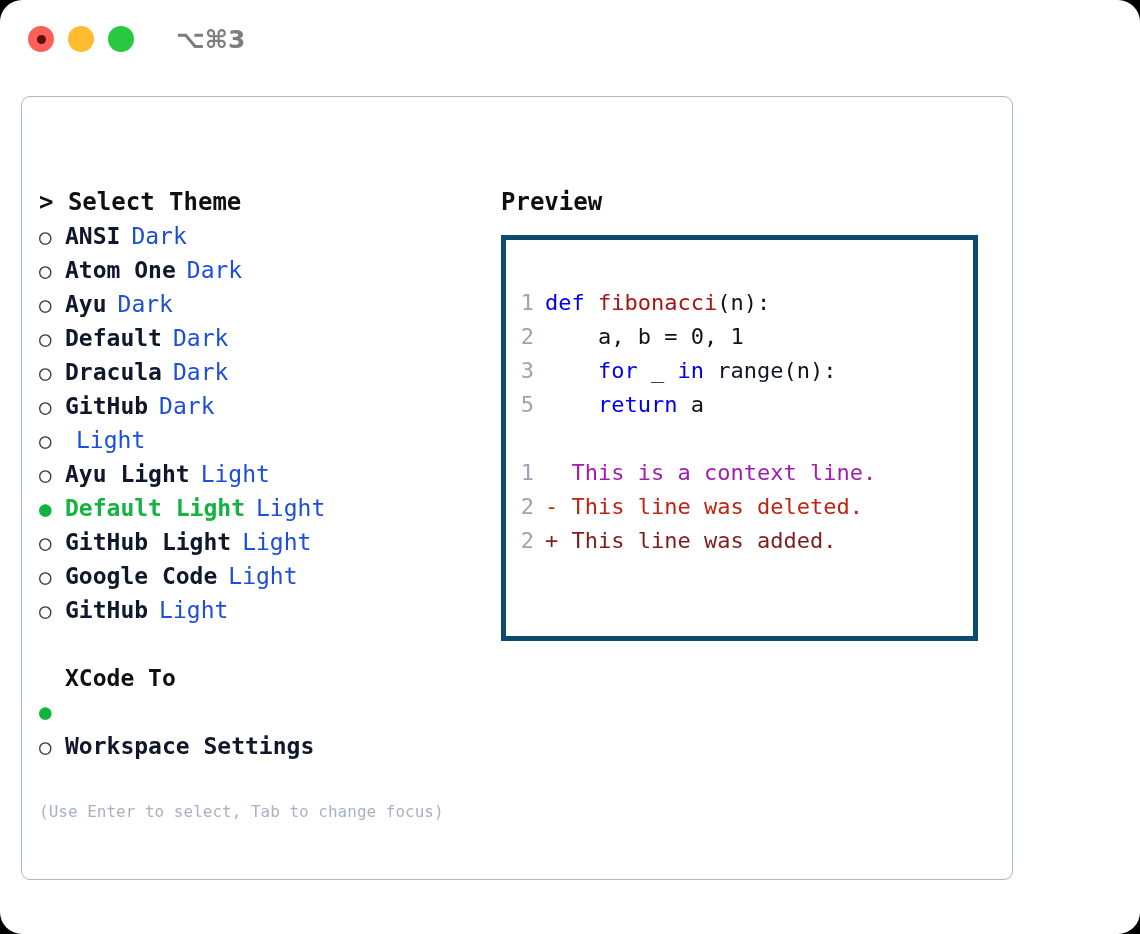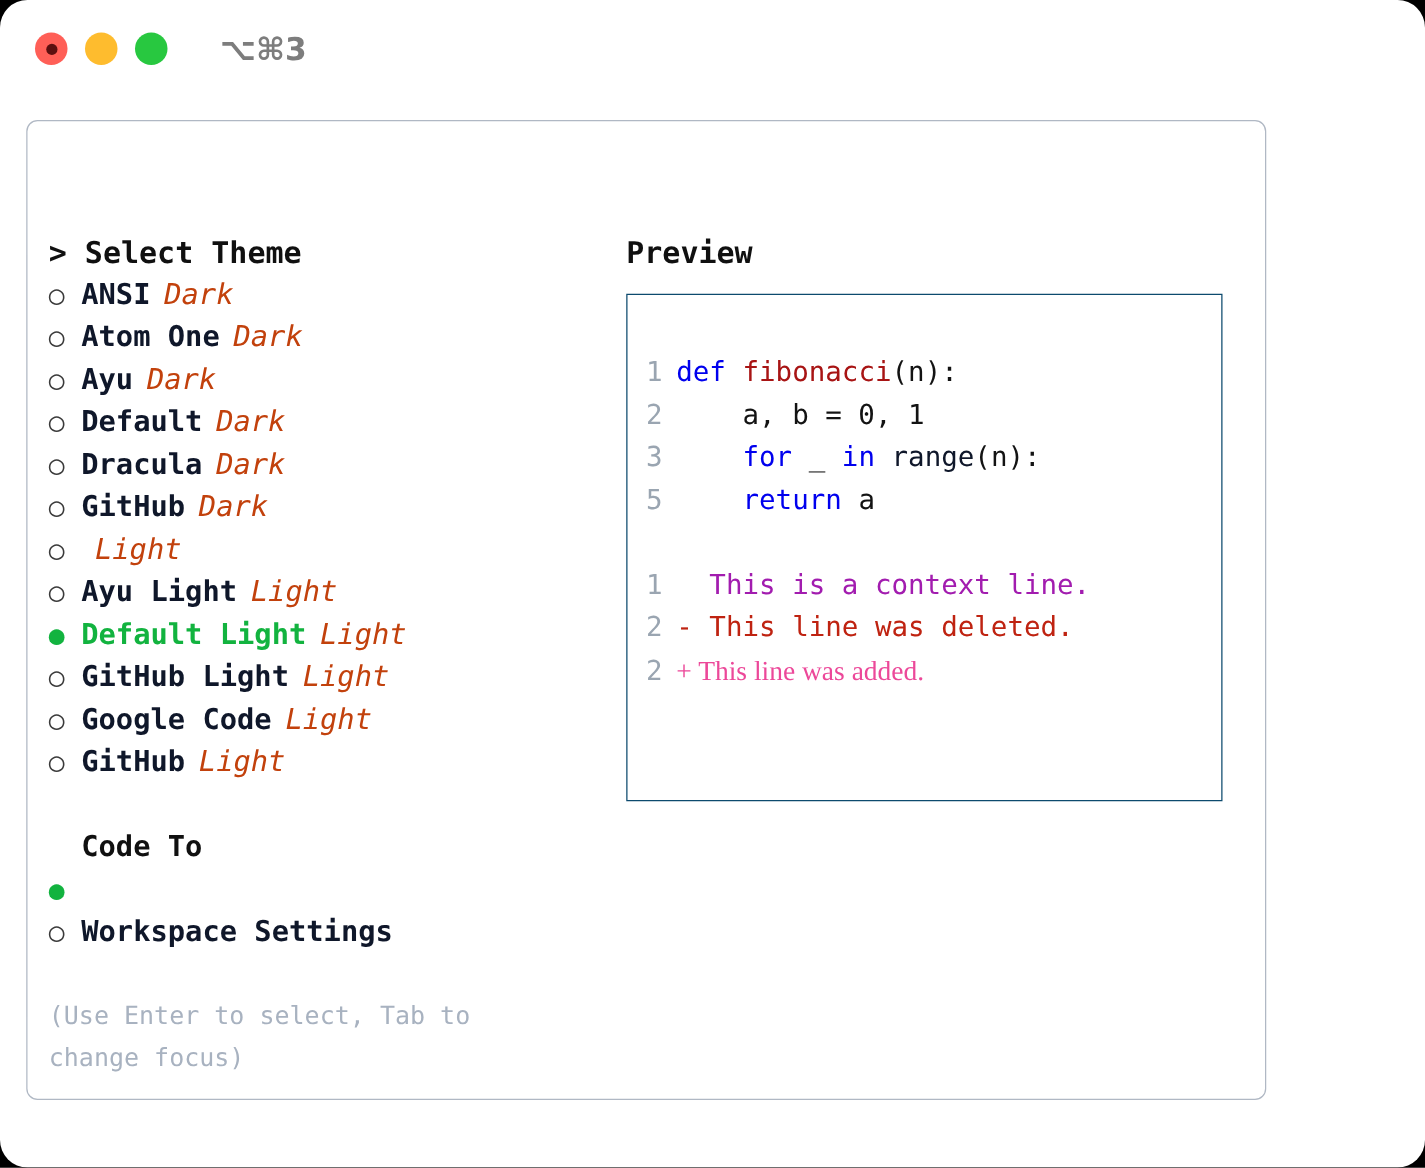--- a/index.html
+++ b/index.html
@@ -121,53 +121,52 @@
     color: #3a3a3a;
     line-height: 34px;
   }
   .row.selected .marker { color: #12b33f; }
   .label {
     color: #0f172a;
     font-weight: bold;
   }
   .row.selected .label { color: #12b33f; }
   .badge {
-    color: #c2410c;
+    color: #1d4ed8;
     margin-left: 11px;
     font-weight: normal;
-    font-style: italic;
   }
 
   .group-heading {
     height: 34px;
     line-height: 34px;
     font-size: 23px;
     font-weight: bold;
     color: #101010;
     padding-left: 26px;
     white-space: pre;
   }
 
   .spacer { height: 34px; }
 
   .hint {
     margin-top: 32px;
-    font-size: 20px;
+    font-size: 16px;
     line-height: 34px;
     color: #a8b2c0;
     width: 408px;
     white-space: pre-wrap;
   }
 
   
   .preview-box {
     margin-top: 16px;
     width: 477px;
     height: 406px;
-    border: 1px solid #0c4a6e;
+    border: 5px solid #0c4a6e;
     box-sizing: border-box;
     background: #ffffff;
     padding: 46px 0 0 14px;
   }
   .code-line {
     font-size: 22px;
     line-height: 34px;
     white-space: pre;
   }
   .ln {
@@ -176,21 +175,21 @@
     width: 14px;
     text-align: right;
     margin-right: 11px;
   }
   .kw  { color: #0000ee; }
   .fn  { color: #a81414; }
   .bi  { color: #0f172a; }
   .txt { color: #131313; }
   .ctx { color: #a21caf; }
   .del { color: #bf2311; }
-  .add { color: #ec4899; font-family: Liberation Serif, serif; }
+  .add { color: #7f1d1d; }
   .gap { height: 34px; }
 </style>
 </head>
 <body>
 
 <div class="screen">
 
   <div class="titlebar">
     <div class="lights">
       <div class="light" style="background: rgb(255, 95, 87);">
@@ -215,21 +214,21 @@
             <div class="row"><span class="marker">○</span><span class="label">Dracula</span><span class="badge">Dark</span></div>
             <div class="row"><span class="marker">○</span><span class="label">GitHub</span><span class="badge">Dark</span></div>
             <div class="row"><span class="marker">○</span><span class="badge">Light</span></div>
             <div class="row"><span class="marker">○</span><span class="label">Ayu Light</span><span class="badge">Light</span></div>
             <div class="row selected"><span class="marker">●</span><span class="label">Default Light</span><span class="badge">Light</span></div>
             <div class="row"><span class="marker">○</span><span class="label">GitHub Light</span><span class="badge">Light</span></div>
             <div class="row"><span class="marker">○</span><span class="label">Google Code</span><span class="badge">Light</span></div>
             <div class="row"><span class="marker">○</span><span class="label">GitHub</span><span class="badge">Light</span></div>
           </div>
         <div class="spacer"></div>
-        <div class="group-heading">Code To</div>
+        <div class="group-heading">XCode To</div>
         <div class="list">
             <div class="row selected"><span class="marker">●</span></div>
             <div class="row"><span class="marker">○</span><span class="label">Workspace Settings</span></div>
           </div>
         <div class="hint">(Use Enter to select, Tab to change focus)</div>
       </div>
 
       <div class="col-right">
         <div class="section-title">Preview</div>
         <div class="preview-box">

